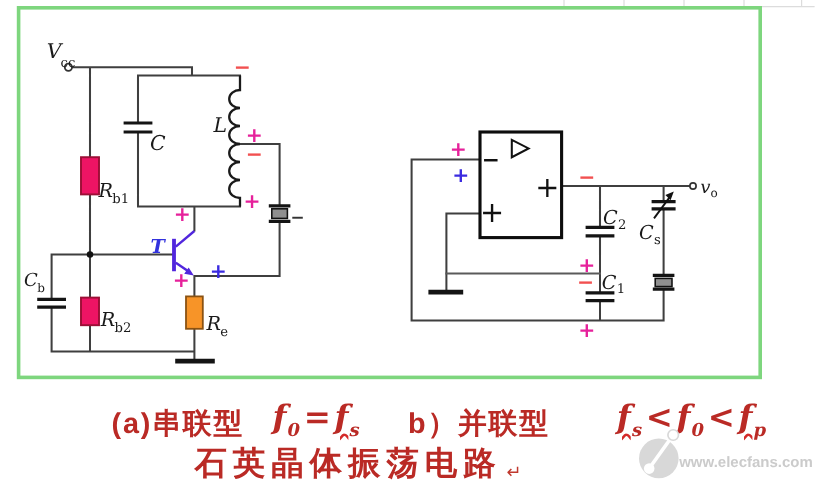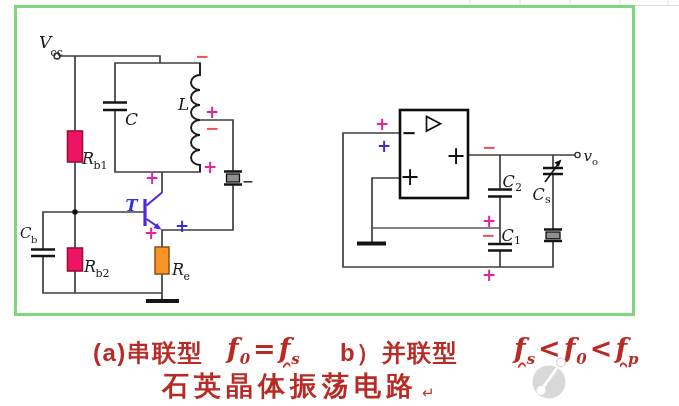--- a/index.html
+++ b/index.html
@@ -201,13 +201,14 @@
   <span>石英晶体振荡电路</span><span class="return-mark">↵</span>
 </div>
 
 <div class="watermark">
   <svg width="36" height="54" viewBox="0 0 36 54">
     <circle cx="18" cy="30" r="16.5" fill="#d8d8d8"></circle>
     <line x1="9.5" y1="39" x2="31" y2="9" stroke="#ffffff" stroke-width="3"></line>
     <circle cx="10" cy="38.5" r="4.4" fill="#ffffff"></circle>
     <circle cx="30" cy="10.5" r="4.4" fill="#ffffff" stroke="#d8d8d8" stroke-width="1.4"></circle>
   </svg>
+  <div class="wm-url">www.elecfans.com</div>
 </div>
 
 </body></html>

